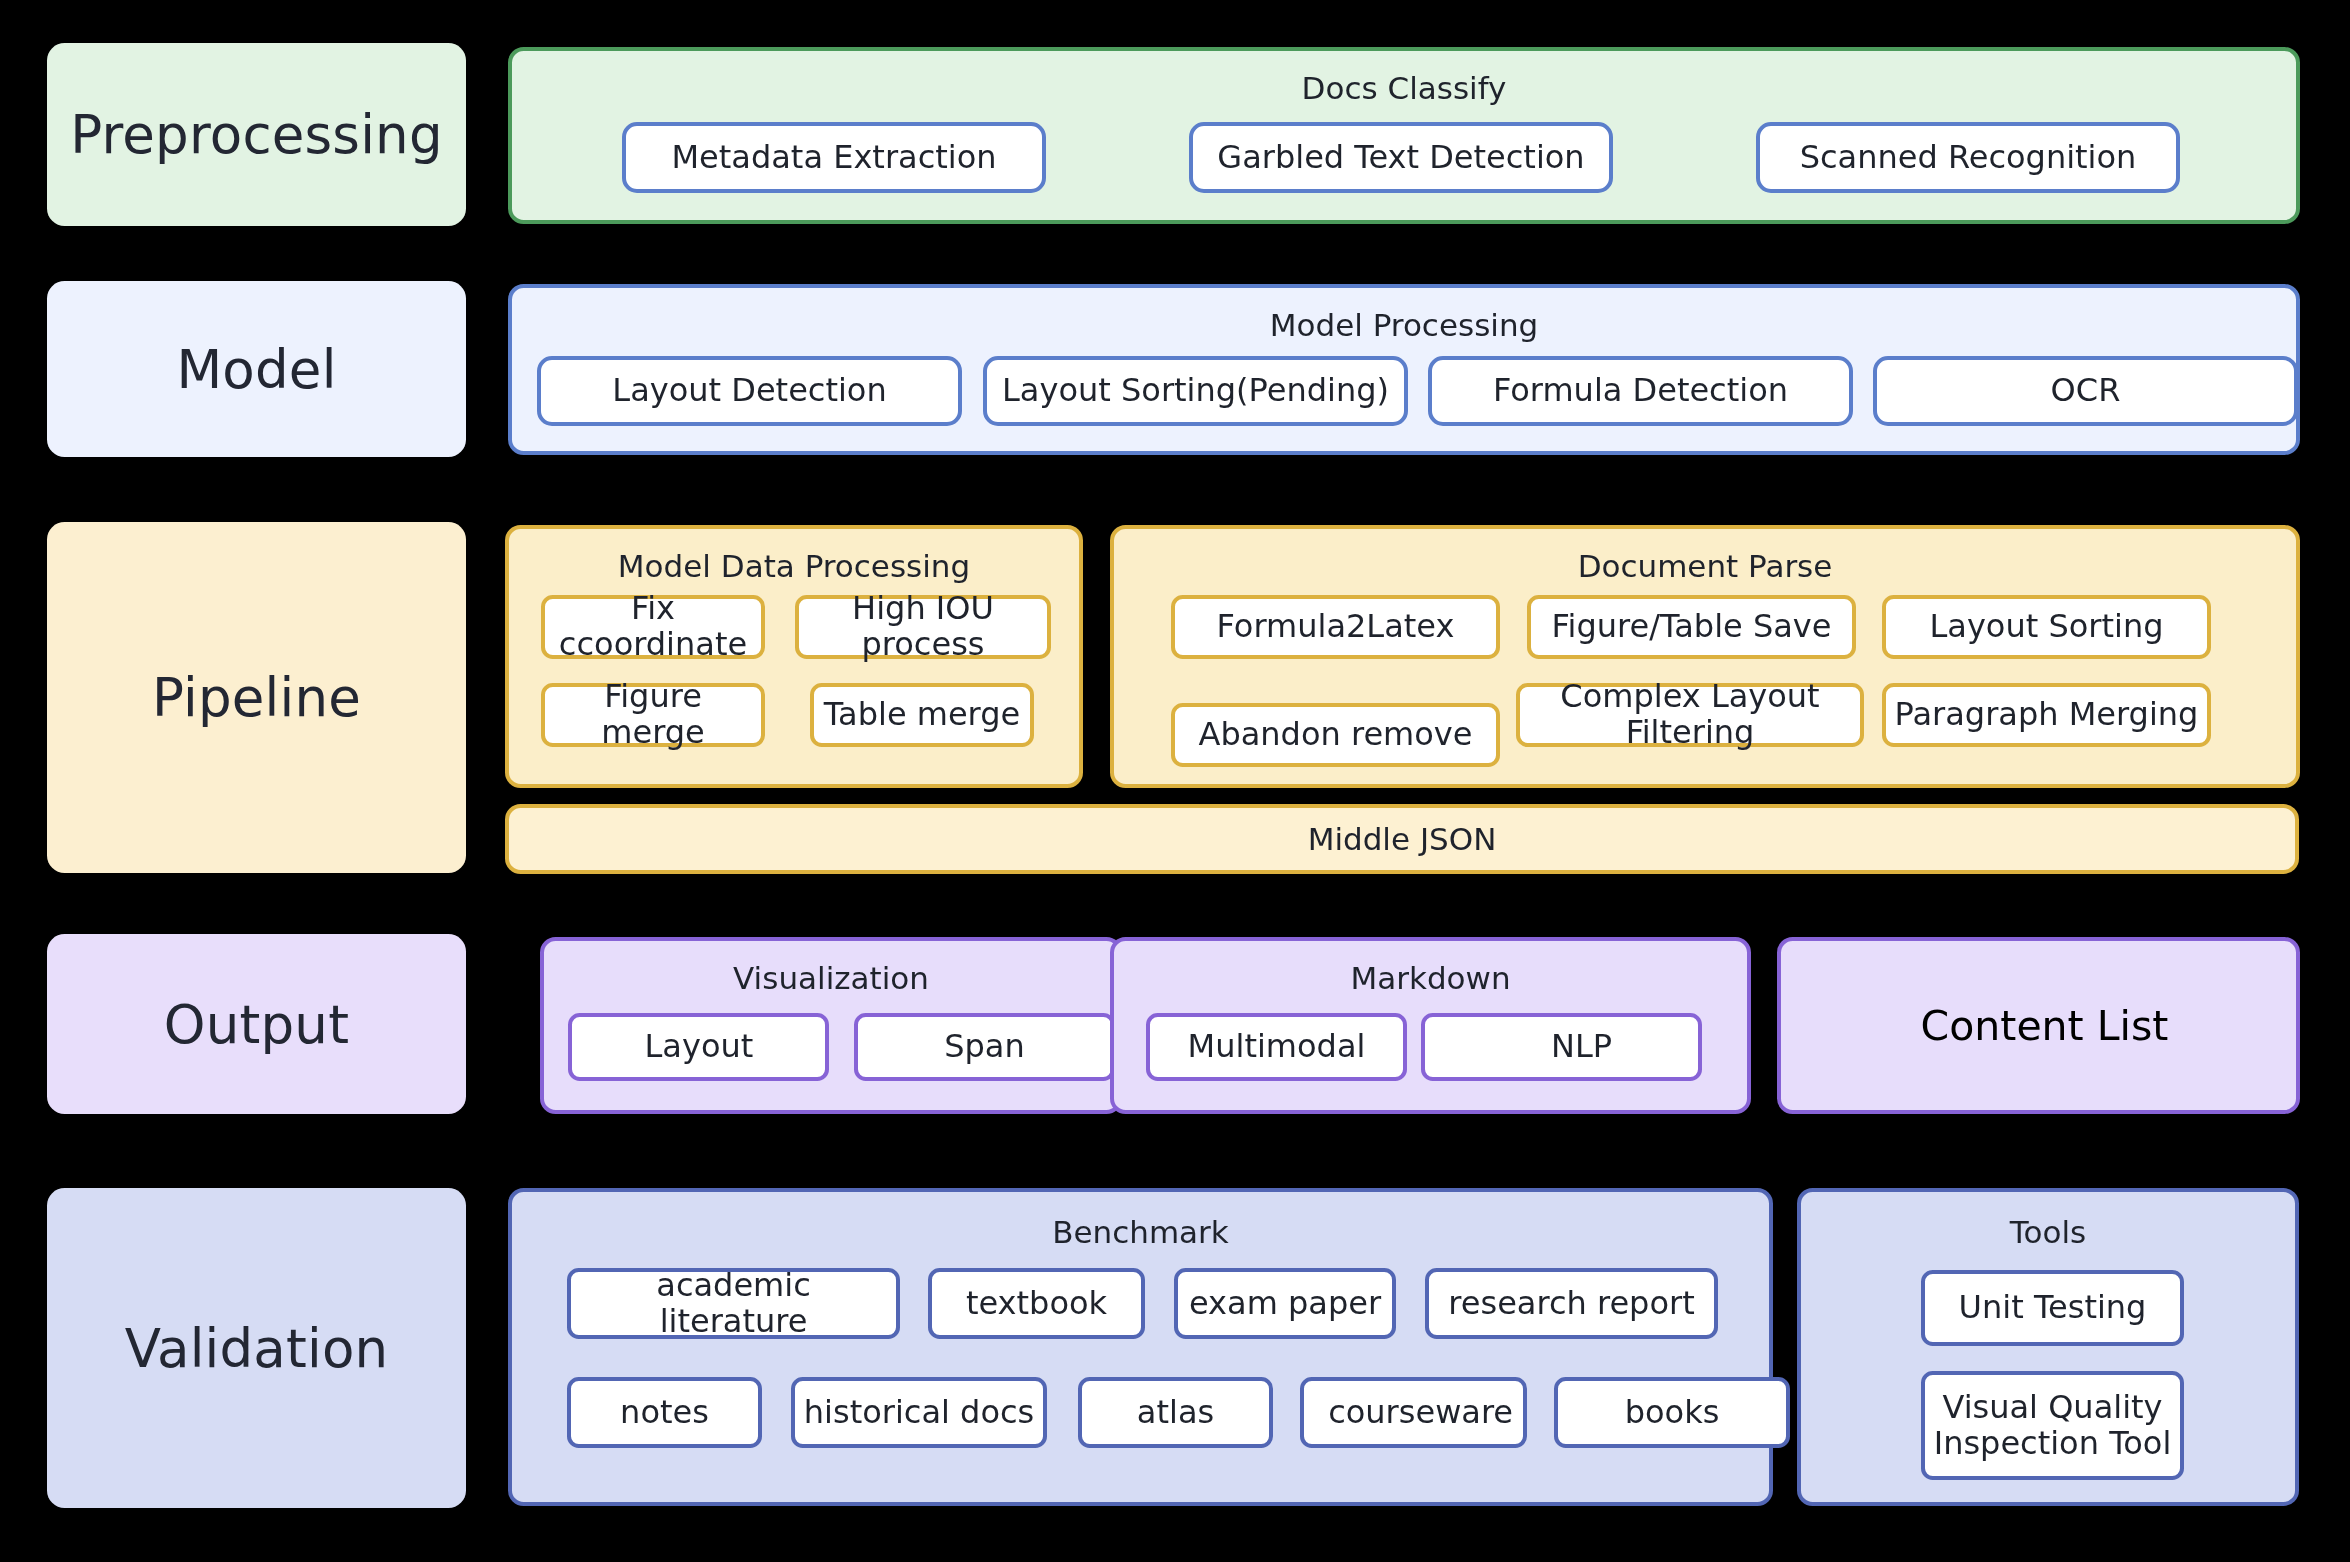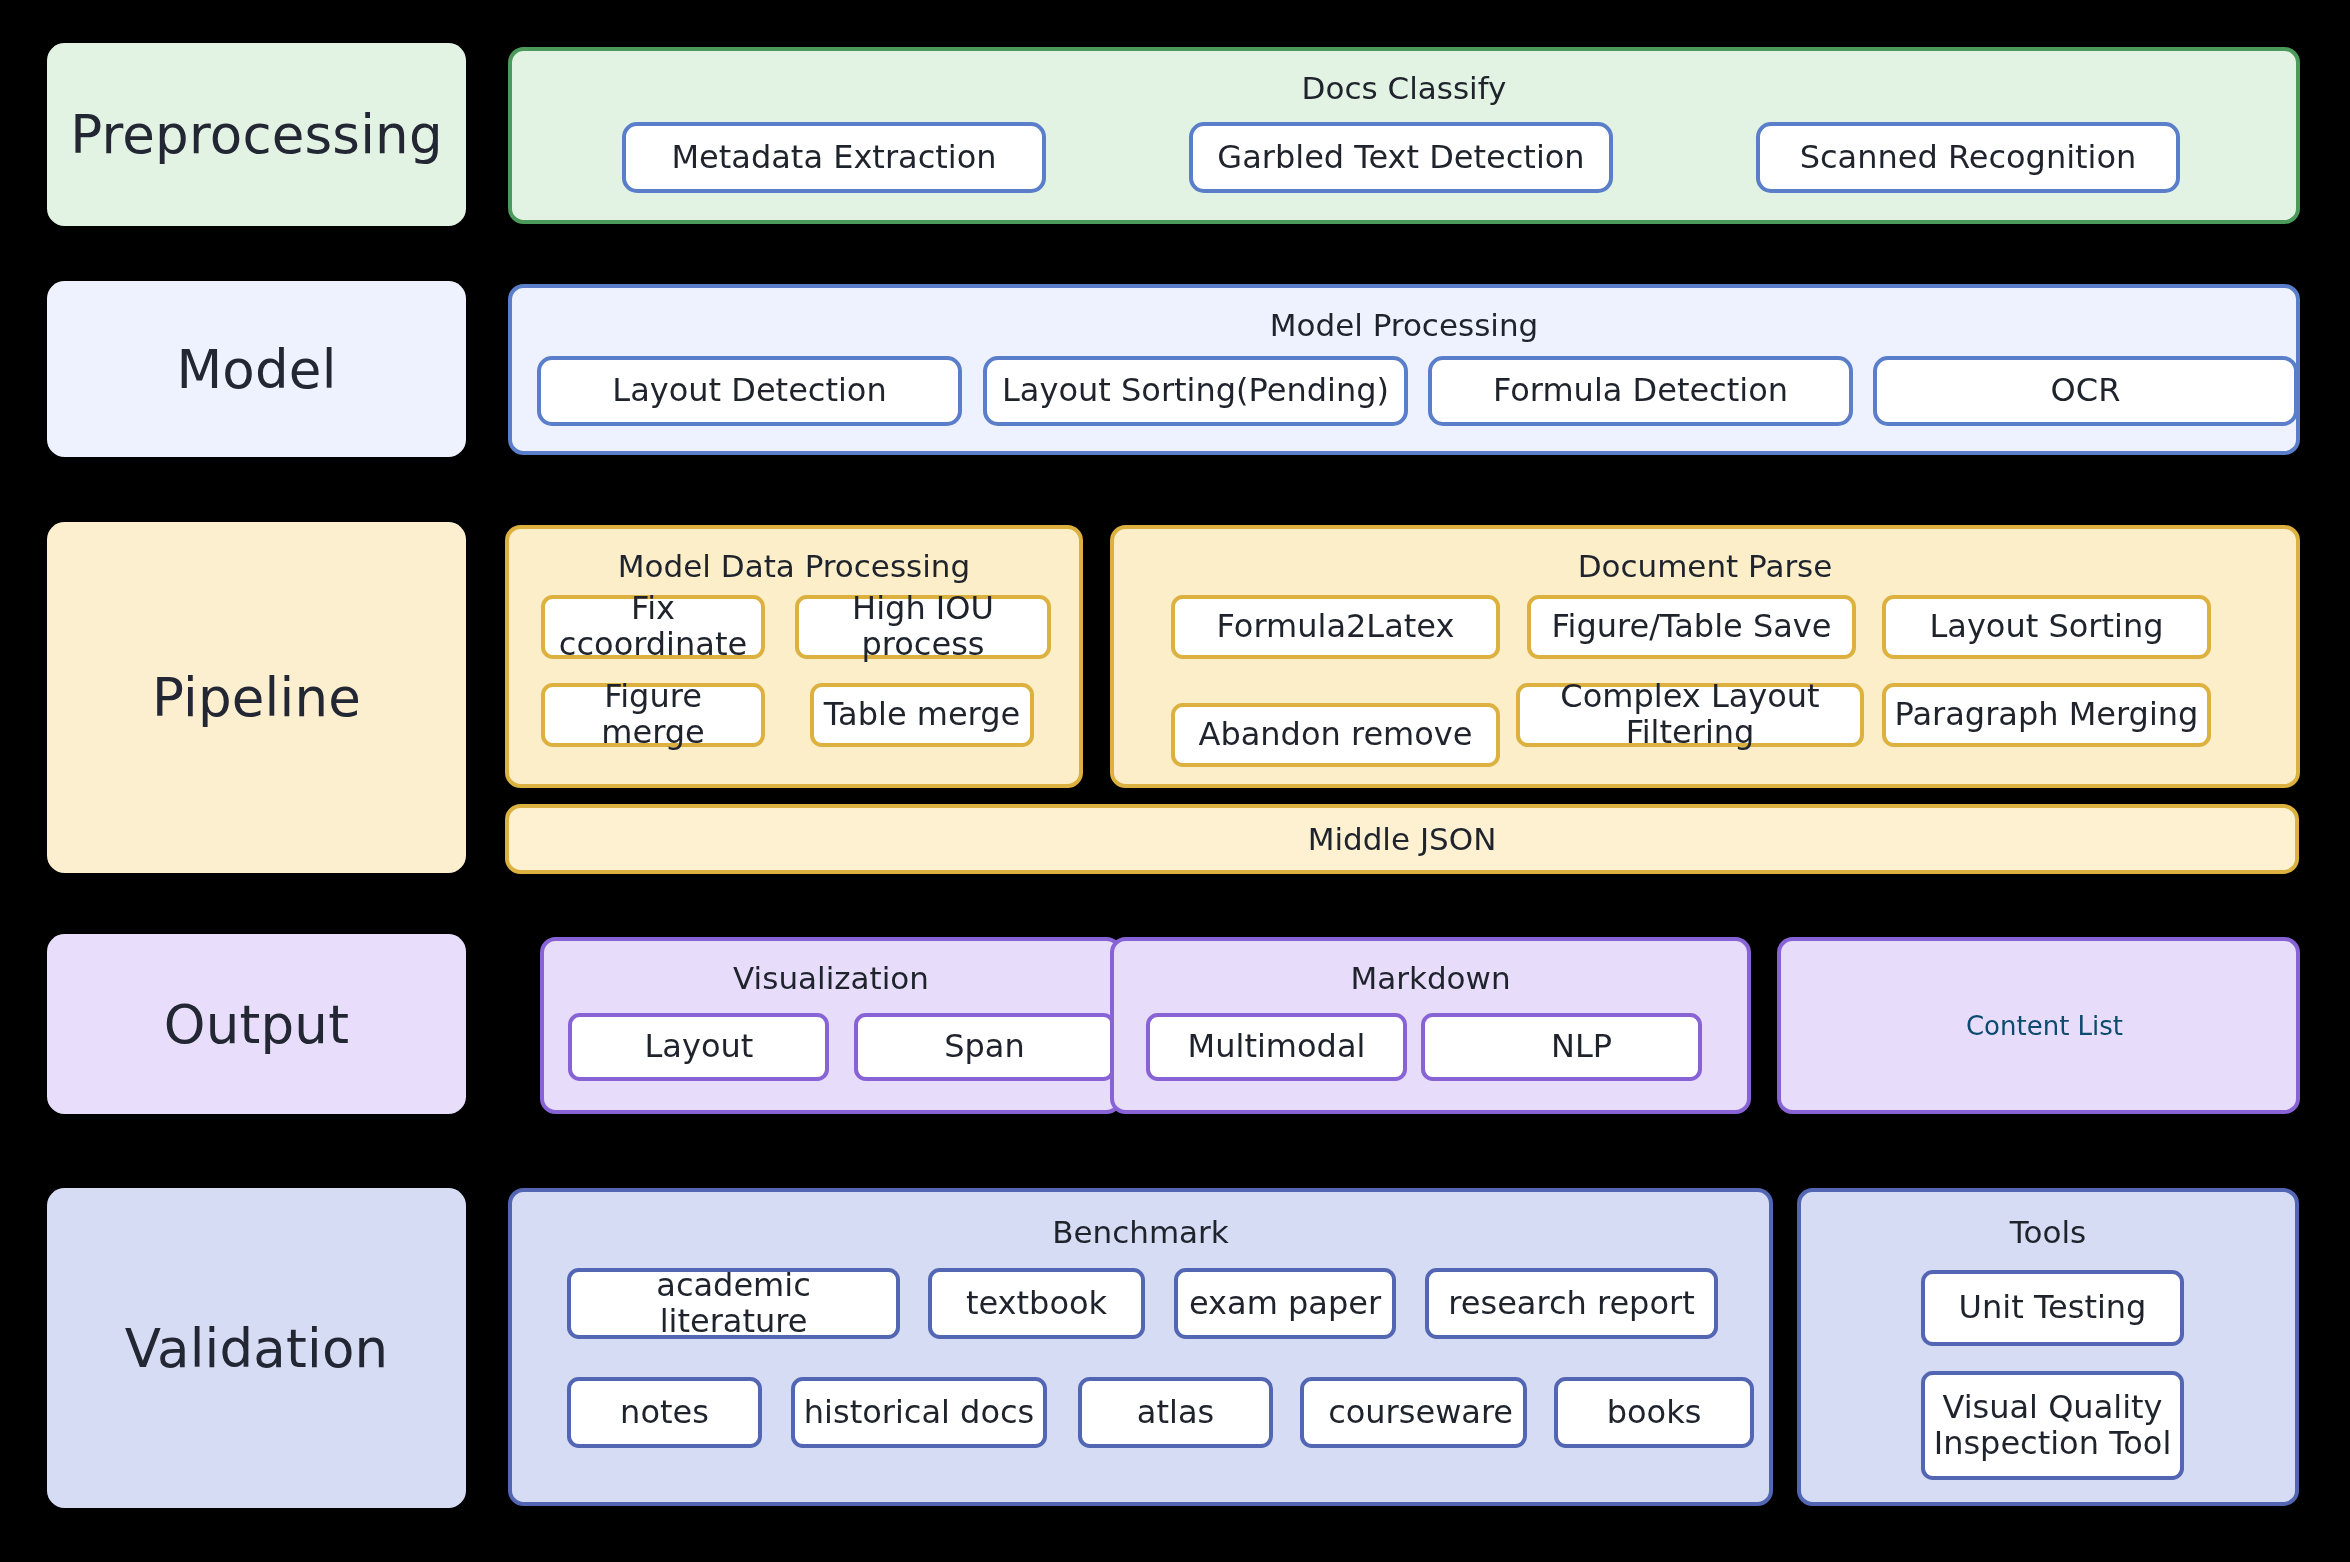--- a/index.html
+++ b/index.html
@@ -149,38 +149,38 @@
     <div class="chip chip-purple" style="left:310px; top:72px; width:261px; height:68px;">Span</div>
   </div>
 
   <div class="abs group pal-purple" style="left:1110px; top:937px; width:641px; height:177px;">
     <div class="group-title" style="top:21.5px;">Markdown</div>
     <div class="chip chip-purple" style="left:32px; top:72px; width:261px; height:68px;">Multimodal</div>
     <div class="chip chip-purple" style="left:307px; top:72px; width:281px; height:68px;padding-left:48px;">NLP</div>
   </div>
 
   <div class="abs group pal-purple" style="left:1777px; top:937px; width:523px; height:177px; display:flex; align-items:center; justify-content:center;">
-    <span style="font-size:26px; color:#0c4a6e;margin-left:12px;">Content List</span>
+    <span style="font-size:41px; color:#000000;margin-left:12px;">Content List</span>
   </div>
 
   <div class="abs stage-label pal-indigo-label" style="left:47px; top:1188px; width:419px; height:320px;">Validation</div>
 
   <div class="abs group pal-indigo" style="left:508px; top:1188px; width:1265px; height:318px;">
     <div class="group-title" style="top:25px;">Benchmark</div>
 
     <div class="chip chip-indigo" style="left:55px; top:76px; width:333px; height:71px;">academic literature</div>
     <div class="chip chip-indigo" style="left:416px; top:76px; width:217px; height:71px;">textbook</div>
     <div class="chip chip-indigo" style="left:662px; top:76px; width:222px; height:71px;">exam paper</div>
     <div class="chip chip-indigo" style="left:913px; top:76px; width:293px; height:71px;text-align:right;">research report</div>
 
     <div class="chip chip-indigo" style="left:55px; top:185px; width:195px; height:71px;">notes</div>
     <div class="chip chip-indigo" style="left:279px; top:185px; width:256px; height:71px;">historical docs</div>
     <div class="chip chip-indigo" style="left:566px; top:185px; width:195px; height:71px;">atlas</div>
     <div class="chip chip-indigo" style="left:788px; top:185px; width:227px; height:71px;padding-left:22px;">courseware</div>
-    <div class="chip chip-indigo" style="left:1042px; top:185px; width:200px; height:71px;">books</div>
+    <div class="chip chip-indigo" style="left:1042px; top:185px; width:236px; height:71px;">books</div>
   </div>
 
   <div class="abs group pal-indigo" style="left:1797px; top:1188px; width:502px; height:318px;">
     <div class="group-title" style="top:25px;">Tools</div>
     <div class="chip chip-indigo" style="left:120px; top:78px; width:263px; height:76px;">Unit Testing</div>
     <div class="chip chip-indigo two-line" style="left:120px; top:179px; width:263px; height:109px;">Visual Quality Inspection Tool</div>
   </div>
 
 </div>
 

